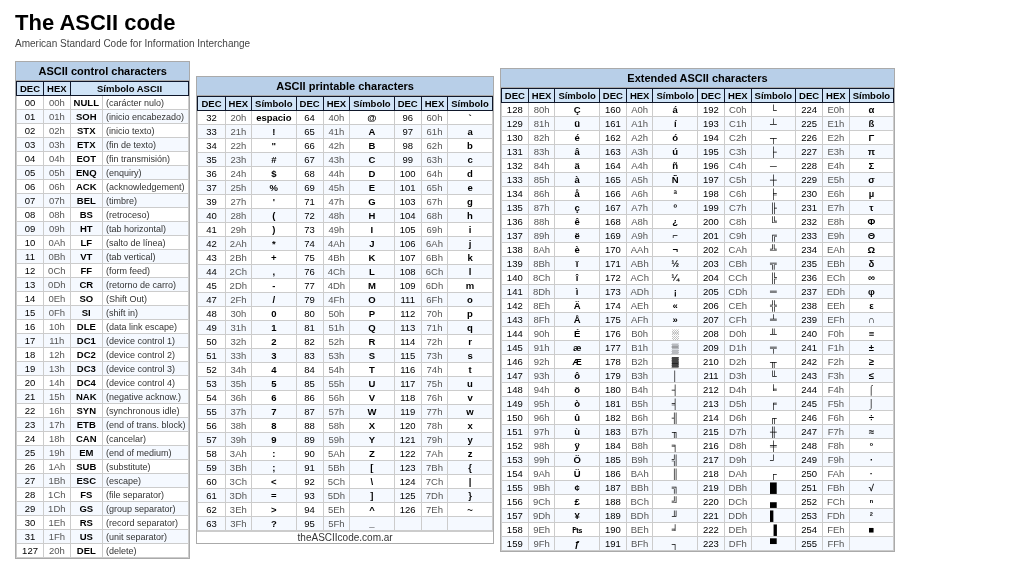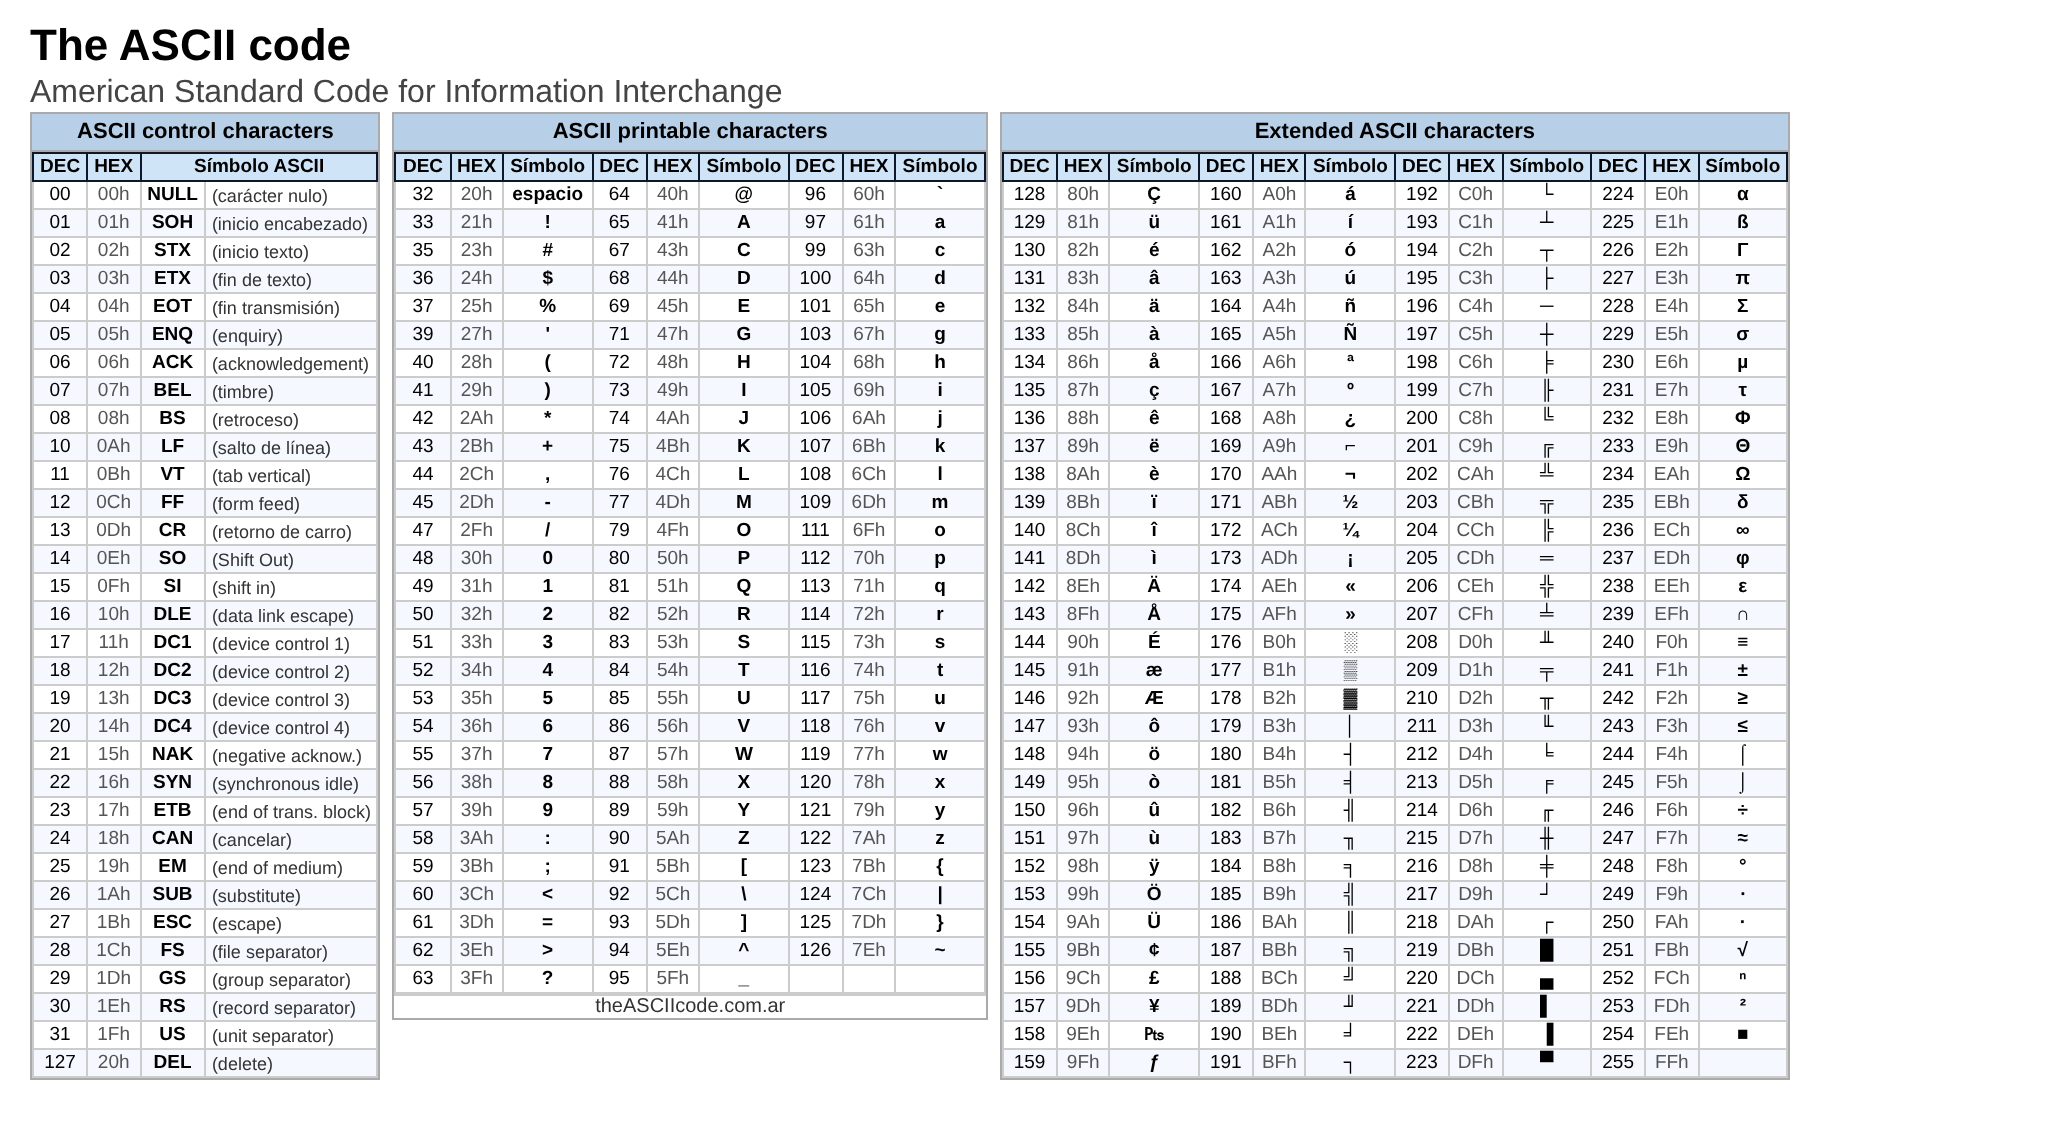--- a/index.html
+++ b/index.html
@@ -11,28 +11,28 @@
       padding: 10px 15px;
       width: 1024px;
       min-height: 571px;
     }
     h1 {
       font-size: 22px;
       font-weight: bold;
       margin-bottom: 2px;
     }
     .subtitle {
-      font-size: 16px;
+      font-size: 10px;
       color: #444;
-      margin-bottom: 0;
+      margin-bottom: 12px;
     }
     .tables-container {
       display: flex;
       gap: 6px;
-      align-items: flex-start;
+      align-items: center;
     }
     .table-section {
       border: 1px solid #aaa;
     }
     .table-section-title {
       background: #b8cfe8;
       text-align: center;
       font-weight: bold;
       font-size: 11px;
       padding: 3px 5px;
@@ -141,20 +141,26 @@
     <td class="ascii-symbol">BEL</td>
     <td class="symbol-col">(timbre)</td>
   </tr>
           <tr>
     <td class="dec">08</td>
     <td class="hex">08h</td>
     <td class="ascii-symbol">BS</td>
     <td class="symbol-col">(retroceso)</td>
   </tr>
           <tr>
+    <td class="dec">09</td>
+    <td class="hex">09h</td>
+    <td class="ascii-symbol">HT</td>
+    <td class="symbol-col">(tab horizontal)</td>
+  </tr>
+          <tr>
     <td class="dec">10</td>
     <td class="hex">0Ah</td>
     <td class="ascii-symbol">LF</td>
     <td class="symbol-col">(salto de línea)</td>
   </tr>
           <tr>
     <td class="dec">11</td>
     <td class="hex">0Bh</td>
     <td class="ascii-symbol">VT</td>
     <td class="symbol-col">(tab vertical)</td>
@@ -320,20 +326,31 @@
           <tr>
             <td class="dec">33</td>
             <td class="hex">21h</td>
             <td class="ascii-symbol">!</td>
             <td class="dec">65</td>
             <td class="hex">41h</td>
             <td class="ascii-symbol">A</td>
             <td class="dec">97</td>
             <td class="hex">61h</td>
             <td class="ascii-symbol">a</td>
+          </tr>
+          <tr>
+            <td class="dec">34</td>
+            <td class="hex">22h</td>
+            <td class="ascii-symbol">"</td>
+            <td class="dec">66</td>
+            <td class="hex">42h</td>
+            <td class="ascii-symbol">B</td>
+            <td class="dec">98</td>
+            <td class="hex">62h</td>
+            <td class="ascii-symbol">b</td>
           </tr>
           <tr>
             <td class="dec">35</td>
             <td class="hex">23h</td>
             <td class="ascii-symbol">#</td>
             <td class="dec">67</td>
             <td class="hex">43h</td>
             <td class="ascii-symbol">C</td>
             <td class="dec">99</td>
             <td class="hex">63h</td>

